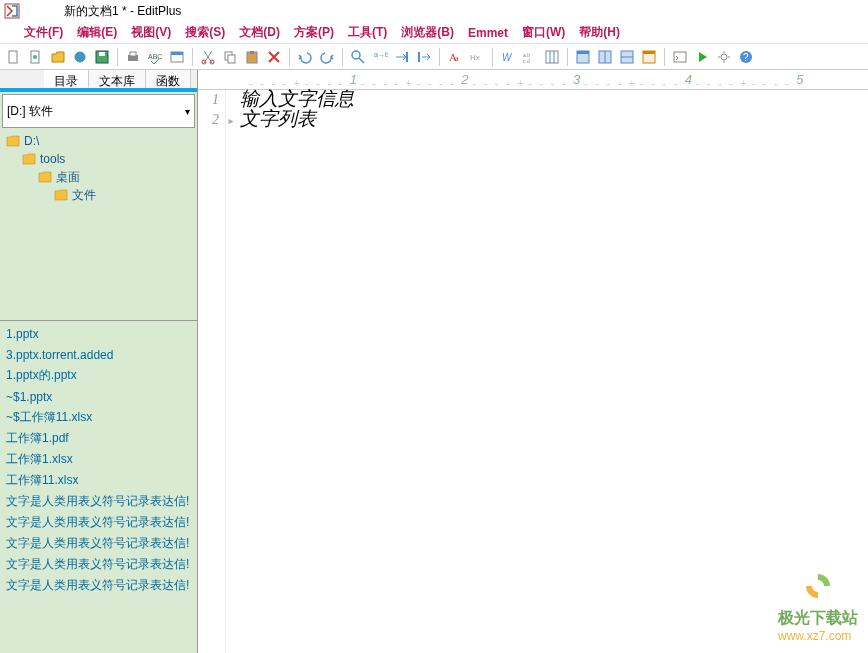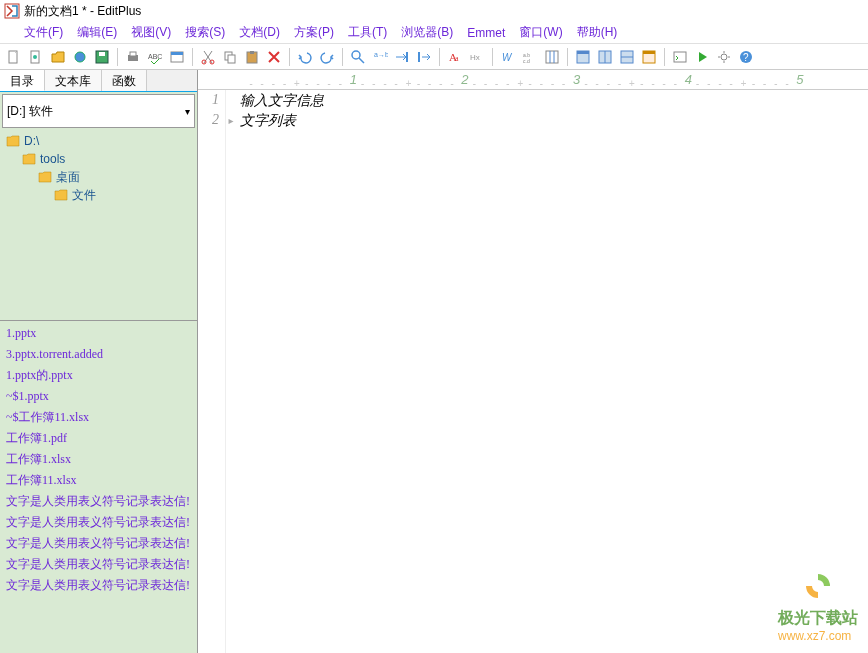--- a/index.html
+++ b/index.html
@@ -1,46 +1,46 @@
 <!DOCTYPE html>
 <html><head>
 <meta charset="utf-8">
 <style>
 * { margin: 0; padding: 0; box-sizing: border-box; }
 body { font-family: "Microsoft YaHei", SimSun, sans-serif; font-size: 12px; background: #fff; width: 868px; height: 653px; overflow: hidden; position: relative; }
 .titlebar { height: 22px; background: #fff; display: flex; align-items: center; padding-left: 4px; }
 .titlebar .app-icon { width: 16px; height: 16px; margin-right: 4px; }
-.titlebar .title { color: #000; font-size: 12px; }
+.titlebar .title { color: #000; font-size: 12px; margin-left: 40px; }
 .menubar { height: 22px; background: #fff; display: flex; align-items: center; padding-left: 24px; gap: 14px; border-bottom: 1px solid #e0e0e0; }
-.menubar span { color: #6d28d9; cursor: default; }
+.menubar span { color: #be185d; cursor: default; font-weight: bold; }
 .toolbar { height: 26px; background: #fff; display: flex; align-items: center; padding-left: 4px; gap: 2px; border-bottom: 1px solid #ccc; }
 .toolbar .sep { width: 1px; height: 18px; background: #ccc; margin: 0 3px; }
 .toolbar .tbtn { width: 20px; height: 20px; display: flex; align-items: center; justify-content: center; cursor: pointer; }
 .toolbar svg { width: 16px; height: 16px; }
 .main { display: flex; height: calc(100% - 70px); }
 .sidebar { width: 198px; background: #d9ead3; border-right: 1px solid #999; display: flex; flex-direction: column; }
-.side-tabs { height: 22px; display: flex; background: #f0f0f0; border-bottom: 1px solid #0ea5e9; }
+.side-tabs { height: 22px; display: flex; background: #f0f0f0; border-bottom: 4px solid #0ea5e9; padding-left: 44px; }
 .side-tabs .tab { padding: 3px 10px; border-right: 1px solid #ccc; background: #f8f8f8; cursor: pointer; }
 .side-tabs .tab.active { background: #fff; border-bottom: 1px solid #fff; }
 .drive-sel { height: 22px; background: #fff; border: 1px solid #999; margin: 2px; display: flex; align-items: center; justify-content: space-between; padding: 16px 4px; }
 .drive-sel .arrow { font-size: 10px; }
 .tree { flex: 0 0 auto; height: 190px; background: #d9ead3; overflow: auto; padding: 2px; }
 .tree-item { display: flex; align-items: center; height: 18px; cursor: pointer; }
 .tree-item .folder-icon { width: 14px; height: 12px; margin-right: 4px; }
 .tree-item span { color: #1a5490; }
 .filelist { flex: 1; background: #d9ead3; overflow: auto; border-top: 1px solid #999; padding: 2px; }
-.file-item { height: 21px; display: flex; align-items: center; color: #6d28d9; cursor: pointer; padding-left: 4px; white-space: nowrap; overflow: hidden; font-family: Liberation Serif, serif; }
+.file-item { height: 21px; display: flex; align-items: center; color: #0369a1; cursor: pointer; padding-left: 4px; white-space: nowrap; overflow: hidden; }
 .editor-area { flex: 1; display: flex; flex-direction: column; background: #fff; }
 .ruler { height: 20px; background: #fff; border-bottom: 1px solid #ccc; position: relative; font-size: 10px; font-style: italic; color: #999; }
 .ruler .mark { position: absolute; top: 2px; }
 .ruler .num { color: #8fb98f; font-style: italic; font-size: 13px; }
 .editor-body { flex: 1; display: flex; background: #fff; }
 .gutter { width: 28px; background: #fff; text-align: right; padding-right: 6px; color: #999; font-style: italic; font-size: 14px; font-family: Georgia, serif; border-right: 1px solid #eee; }
 .gutter div { height: 20px; line-height: 20px; }
-.text-area { flex: 1; font-family: Liberation Sans, sans-serif; font-size: 14px; font-style: italic; padding-left: 4px; position: relative; }
+.text-area { flex: 1; font-family: Liberation Mono, monospace; font-size: 19px; font-style: italic; padding-left: 4px; position: relative; }
 .text-area .line { height: 20px; line-height: 20px; }
 .fold-col { width: 10px; background: #fff; }
 .fold-col div { height: 20px; display: flex; align-items: center; justify-content: center; color: #aaa; font-size: 10px; }
 .watermark { position: absolute; right: 10px; bottom: 10px; display: flex; align-items: center; gap: 6px; opacity: 0.85; flex-direction: column; }
 .watermark .logo { width: 32px; height: 32px; }
 .watermark .txt1 { color: #5a9e3e; font-size: 16px; font-weight: bold; }
 .watermark .txt2 { color: #f5a623; font-size: 12px; }
 </style>
 </head>
 <body>

